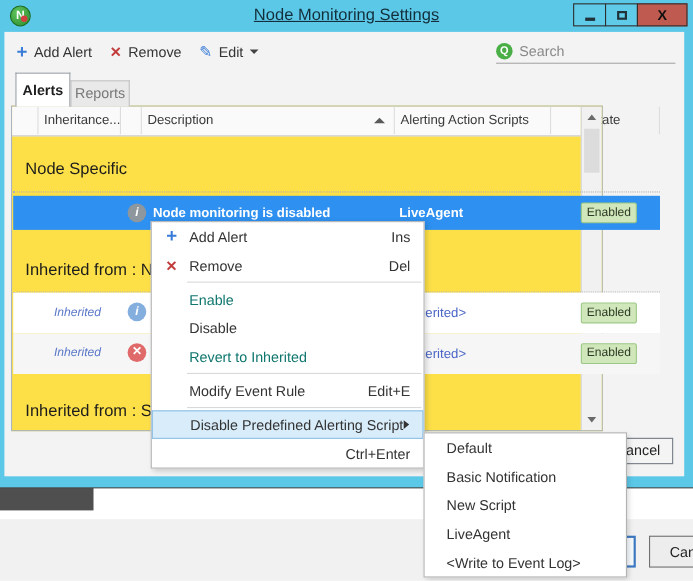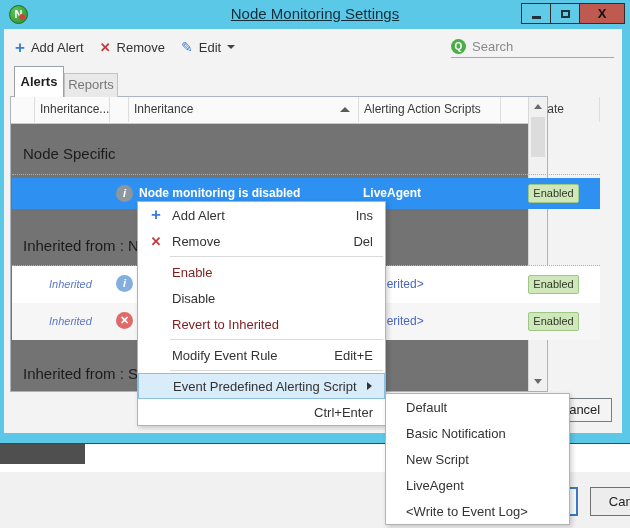--- a/index.html
+++ b/index.html
@@ -55,21 +55,21 @@
 
   
   #tab-alerts{position:absolute;left:10px;top:37px;width:50px;height:31px;background:#fff;
           border:1px solid #9aa0a6;border-bottom:none;box-sizing:border-box;z-index:3;
           font-weight:bold;font-size:13px;color:#1e1e1e;text-align:center;line-height:29px;}
   #tab-reports{position:absolute;left:60px;top:44px;width:54px;height:24px;background:#e9e9e9;
           border:1px solid #c2c2c2;border-bottom:none;box-sizing:border-box;z-index:2;
           font-size:13px;color:#777;text-align:center;line-height:22px;}
 
   
-  #table{position:absolute;left:6px;top:67px;width:538px;height:296px;background:#737373;
+  #table{position:absolute;left:6px;top:67px;width:538px;height:296px;background:#fde047;
          border:1px solid #a9b4be;box-sizing:border-box;}
   #thead{position:absolute;left:0;top:0;right:19px;height:26px;background:#fafafa;
          border-bottom:1px solid #c9c9c9;}
   .th{position:absolute;top:0;height:25px;line-height:25px;font-size:12px;color:#3a3a3a;
       border-right:1px solid #dddddd;box-sizing:border-box;padding-left:5px;overflow:hidden;}
   #th0{left:0;width:24px;padding:0;}
   #th1{left:24px;width:75px;}
   #th2{left:99px;width:19px;padding:0;}
   #th3{left:118px;width:230px;}
   #th4{left:348px;width:142px;}
@@ -114,21 +114,21 @@
   
   #context-menu{position:absolute;left:137px;top:201px;width:249px;background:#fff;
       border:1px solid #b2b2b2;box-sizing:border-box;z-index:10;
       box-shadow:2px 2px 5px rgba(0,0,0,0.18);}
   .mi{position:relative;height:26px;display:flex;align-items:center;
       padding:0 12px 0 34px;font-size:13px;color:#333;box-sizing:border-box;}
   .mi .ic{position:absolute;left:9px;width:18px;text-align:center;}
   .ic-plus{color:#3a7dd8;font-weight:bold;font-size:17px;}
   .ic-x{color:#c23b3b;font-weight:bold;font-size:13px;}
   .mi .sc{margin-left:auto;color:#333;}
-  .mi.dis{color:#7f1d1d;text-align:center;}
+  .mi.dis{color:#0f766e;text-align:center;}
   .mi.hl{background:#d8ecfa;border:1px solid #8ac0e6;}
   .msep{height:5px;position:relative;}
   .msep::after{content:"";position:absolute;left:32px;right:2px;top:2px;border-top:1px solid #d9d9d9;}
   .mi .arrow{margin-left:auto;width:0;height:0;border-top:4px solid transparent;
       border-bottom:4px solid transparent;border-left:5px solid #333;}
 
   
   #submenu{position:absolute;left:385px;top:393px;width:185px;background:#fff;
       border:1px solid #b2b2b2;box-sizing:border-box;z-index:11;
       box-shadow:2px 2px 5px rgba(0,0,0,0.18);}
@@ -188,21 +188,21 @@
 
       <div id="tab-alerts">Alerts</div>
       <div id="tab-reports">Reports</div>
 
       <div id="table">
         <div id="thead">
           <div class="th" id="th0"></div>
           <div class="th" id="th1">Inheritance...</div>
           <div class="th" id="th2"></div>
           <div class="th" id="th3">
-            <span>Inheritance</span>
+            <span>Description</span>
             <span class="sort-asc"></span>
           </div>
           <div class="th" id="th4">Alerting Action Scripts</div>
           <div class="th" id="th5">State</div>
         </div>
 
         <div id="vscroll">
           <span class="sarrow up"></span>
           <div id="vthumb"></div>
           <span class="sarrow down"></span>
@@ -263,21 +263,21 @@
     <div class="mi dis">
       <span>Revert to Inherited</span>
     </div>
     <div class="msep"></div>
     <div class="mi">
       <span>Modify Event Rule</span>
       <span class="sc">Edit+E</span>
     </div>
     <div class="msep"></div>
     <div class="mi hl">
-      <span>Event Predefined Alerting Script</span>
+      <span>Disable Predefined Alerting Script</span>
       <span class="arrow"></span>
     </div>
     <div class="mi">
       <span class="sc">Ctrl+Enter</span>
     </div>
   </div>
 
   <div id="submenu">
     <div class="smi">Default</div>
     <div class="smi">Basic Notification</div>

